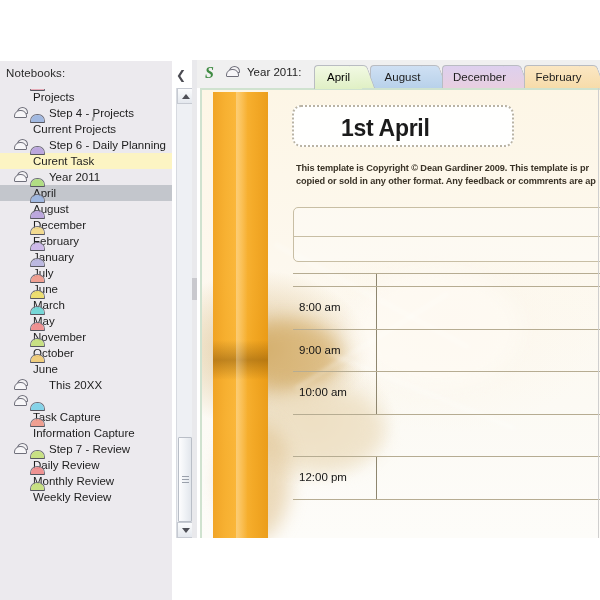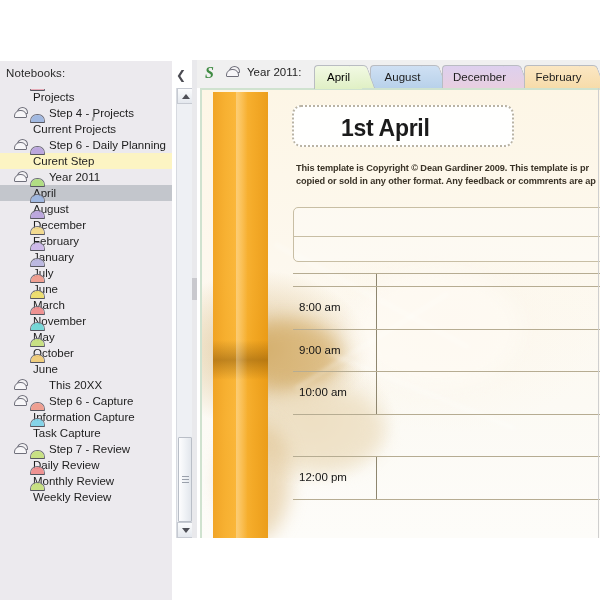--- a/index.html
+++ b/index.html
@@ -242,38 +242,38 @@
     <div id="sidebar-header">
       <span id="nb-label">Notebooks:</span>
     </div>
     <div id="tree">
       <div class="stray-mark"></div>
 
     <div class="row child"><span class="ico"><span class="nb"><span style="position: absolute; left: 1px; bottom: 1px; width: 13px; height: 7px; border-radius: 6px 6px 0px 0px; background: linear-gradient(rgb(230, 167, 180), rgb(230, 167, 180)); opacity: 0.95;"></span></span></span><span class="txt">Projects</span></div>
         <div class="row group"><span class="ico"><span class="grp"></span></span><span class="txt">Step 4 - Projects</span></div>
         <div class="row child"><span class="ico"><span class="nb"><span style="position: absolute; left: 1px; bottom: 1px; width: 13px; height: 7px; border-radius: 6px 6px 0px 0px; background: linear-gradient(rgb(157, 182, 224), rgb(157, 182, 224)); opacity: 0.95;"></span></span></span><span class="txt">Current Projects</span></div>
         <div class="row group"><span class="ico"><span class="grp"></span></span><span class="txt">Step 6 - Daily Planning</span></div>
-        <div class="row child highlight"><span class="ico"><span class="nb"><span style="position: absolute; left: 1px; bottom: 1px; width: 13px; height: 7px; border-radius: 6px 6px 0px 0px; background: linear-gradient(rgb(185, 163, 221), rgb(185, 163, 221)); opacity: 0.95;"></span></span></span><span class="txt">Curent Step</span></div>
+        <div class="row child highlight"><span class="ico"><span class="nb"><span style="position: absolute; left: 1px; bottom: 1px; width: 13px; height: 7px; border-radius: 6px 6px 0px 0px; background: linear-gradient(rgb(185, 163, 221), rgb(185, 163, 221)); opacity: 0.95;"></span></span></span><span class="txt">Curent Task</span></div>
         <div class="row group"><span class="ico"><span class="grp"></span></span><span class="txt">Year 2011</span></div>
         <div class="row child selected"><span class="ico"><span class="nb"><span style="position: absolute; left: 1px; bottom: 1px; width: 13px; height: 7px; border-radius: 6px 6px 0px 0px; background: linear-gradient(rgb(174, 221, 126), rgb(174, 221, 126)); opacity: 0.95;"></span></span></span><span class="txt">April</span></div>
         <div class="row child"><span class="ico"><span class="nb"><span style="position: absolute; left: 1px; bottom: 1px; width: 13px; height: 7px; border-radius: 6px 6px 0px 0px; background: linear-gradient(rgb(157, 182, 224), rgb(157, 182, 224)); opacity: 0.95;"></span></span></span><span class="txt">August</span></div>
         <div class="row child"><span class="ico"><span class="nb"><span style="position: absolute; left: 1px; bottom: 1px; width: 13px; height: 7px; border-radius: 6px 6px 0px 0px; background: linear-gradient(rgb(185, 163, 221), rgb(185, 163, 221)); opacity: 0.95;"></span></span></span><span class="txt">December</span></div>
         <div class="row child"><span class="ico"><span class="nb"><span style="position: absolute; left: 1px; bottom: 1px; width: 13px; height: 7px; border-radius: 6px 6px 0px 0px; background: linear-gradient(rgb(242, 217, 138), rgb(242, 217, 138)); opacity: 0.95;"></span></span></span><span class="txt">February</span></div>
         <div class="row child"><span class="ico"><span class="nb"><span style="position: absolute; left: 1px; bottom: 1px; width: 13px; height: 7px; border-radius: 6px 6px 0px 0px; background: linear-gradient(rgb(203, 182, 232), rgb(203, 182, 232)); opacity: 0.95;"></span></span></span><span class="txt">January</span></div>
         <div class="row child"><span class="ico"><span class="nb"><span style="position: absolute; left: 1px; bottom: 1px; width: 13px; height: 7px; border-radius: 6px 6px 0px 0px; background: linear-gradient(rgb(185, 182, 224), rgb(185, 182, 224)); opacity: 0.95;"></span></span></span><span class="txt">July</span></div>
         <div class="row child"><span class="ico"><span class="nb"><span style="position: absolute; left: 1px; bottom: 1px; width: 13px; height: 7px; border-radius: 6px 6px 0px 0px; background: linear-gradient(rgb(239, 155, 140), rgb(239, 155, 140)); opacity: 0.95;"></span></span></span><span class="txt">June</span></div>
         <div class="row child"><span class="ico"><span class="nb"><span style="position: absolute; left: 1px; bottom: 1px; width: 13px; height: 7px; border-radius: 6px 6px 0px 0px; background: linear-gradient(rgb(236, 221, 106), rgb(236, 221, 106)); opacity: 0.95;"></span></span></span><span class="txt">March</span></div>
+        <div class="row child"><span class="ico"><span class="nb"><span style="position: absolute; left: 1px; bottom: 1px; width: 13px; height: 7px; border-radius: 6px 6px 0px 0px; background: linear-gradient(rgb(111, 214, 214), rgb(111, 214, 214)); opacity: 0.95;"></span></span></span><span class="txt">May</span></div>
         <div class="row child"><span class="ico"><span class="nb"><span style="position: absolute; left: 1px; bottom: 1px; width: 13px; height: 7px; border-radius: 6px 6px 0px 0px; background: linear-gradient(rgb(239, 141, 141), rgb(239, 141, 141)); opacity: 0.95;"></span></span></span><span class="txt">November</span></div>
-        <div class="row child"><span class="ico"><span class="nb"><span style="position: absolute; left: 1px; bottom: 1px; width: 13px; height: 7px; border-radius: 6px 6px 0px 0px; background: linear-gradient(rgb(111, 214, 214), rgb(111, 214, 214)); opacity: 0.95;"></span></span></span><span class="txt">May</span></div>
         <div class="row child"><span class="ico"><span class="nb"><span style="position: absolute; left: 1px; bottom: 1px; width: 13px; height: 7px; border-radius: 6px 6px 0px 0px; background: linear-gradient(rgb(198, 224, 126), rgb(198, 224, 126)); opacity: 0.95;"></span></span></span><span class="txt">October</span></div>
         <div class="row child"><span class="ico"><span class="nb"><span style="position: absolute; left: 1px; bottom: 1px; width: 13px; height: 7px; border-radius: 6px 6px 0px 0px; background: linear-gradient(rgb(240, 204, 120), rgb(240, 204, 120)); opacity: 0.95;"></span></span></span><span class="txt">June</span></div>
         <div class="row group"><span class="ico"><span class="grp"></span></span><span class="txt">This 20XX</span></div>
-        <div class="row group"><span class="ico"><span class="grp"></span></span><span class="txt">Step 6 - Capture</span></div>
+        <div class="row group"><span class="ico"><span class="grp"></span></span></div>
+        <div class="row child"><span class="ico"><span class="nb"><span style="position: absolute; left: 1px; bottom: 1px; width: 13px; height: 7px; border-radius: 6px 6px 0px 0px; background: linear-gradient(rgb(127, 210, 232), rgb(127, 210, 232)); opacity: 0.95;"></span></span></span><span class="txt">Task Capture</span></div>
         <div class="row child"><span class="ico"><span class="nb"><span style="position: absolute; left: 1px; bottom: 1px; width: 13px; height: 7px; border-radius: 6px 6px 0px 0px; background: linear-gradient(rgb(239, 155, 140), rgb(239, 155, 140)); opacity: 0.95;"></span></span></span><span class="txt">Information Capture</span></div>
-        <div class="row child"><span class="ico"><span class="nb"><span style="position: absolute; left: 1px; bottom: 1px; width: 13px; height: 7px; border-radius: 6px 6px 0px 0px; background: linear-gradient(rgb(127, 210, 232), rgb(127, 210, 232)); opacity: 0.95;"></span></span></span><span class="txt">Task Capture</span></div>
         <div class="row group"><span class="ico"><span class="grp"></span></span><span class="txt">Step 7 - Review</span></div>
         <div class="row child"><span class="ico"><span class="nb"><span style="position: absolute; left: 1px; bottom: 1px; width: 13px; height: 7px; border-radius: 6px 6px 0px 0px; background: linear-gradient(rgb(198, 224, 126), rgb(198, 224, 126)); opacity: 0.95;"></span></span></span><span class="txt">Daily Review</span></div>
         <div class="row child"><span class="ico"><span class="nb"><span style="position: absolute; left: 1px; bottom: 1px; width: 13px; height: 7px; border-radius: 6px 6px 0px 0px; background: linear-gradient(rgb(239, 141, 141), rgb(239, 141, 141)); opacity: 0.95;"></span></span></span><span class="txt">Monthly Review</span></div>
         <div class="row child"><span class="ico"><span class="nb"><span style="position: absolute; left: 1px; bottom: 1px; width: 13px; height: 7px; border-radius: 6px 6px 0px 0px; background: linear-gradient(rgb(198, 224, 126), rgb(198, 224, 126)); opacity: 0.95;"></span></span></span><span class="txt">Weekly Review</span></div>
       </div>
   </div>
 
   <div id="collapse-btn">❮</div>
 
   <div id="sb-scroll">

